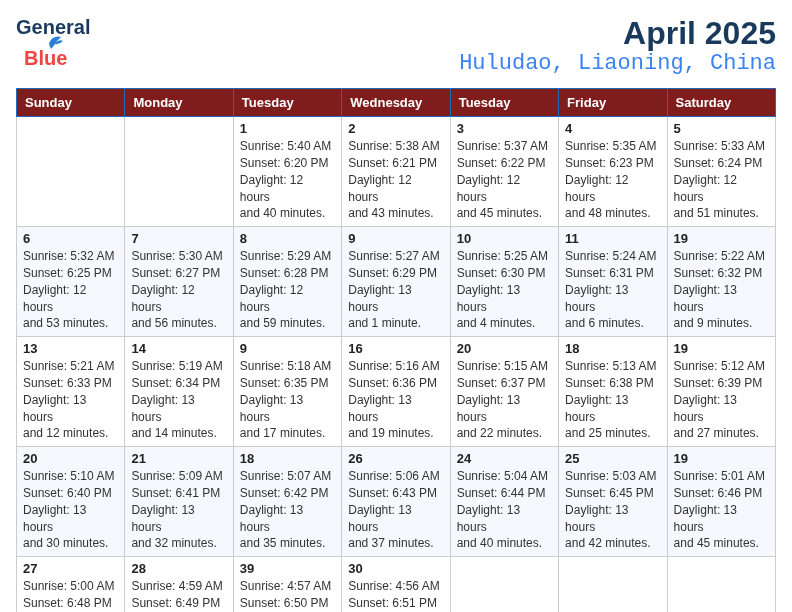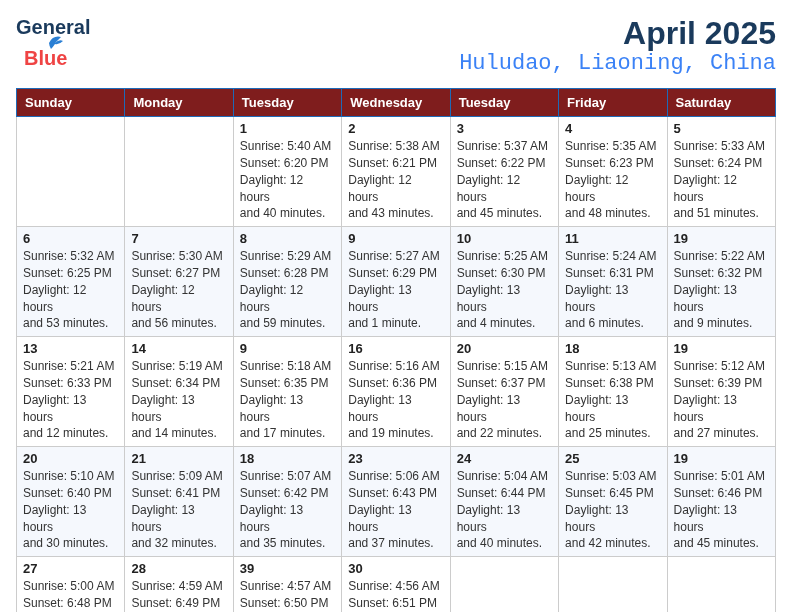--- a/index.html
+++ b/index.html
@@ -203,21 +203,21 @@
         </td>
         <td>
           <span class="day-num">21</span>
           <div class="day-info">Sunrise: 5:09 AM<br>Sunset: 6:41 PM<br>Daylight: 13 hours<br>and 32 minutes.</div>
         </td>
         <td>
           <span class="day-num">18</span>
           <div class="day-info">Sunrise: 5:07 AM<br>Sunset: 6:42 PM<br>Daylight: 13 hours<br>and 35 minutes.</div>
         </td>
         <td>
-          <span class="day-num">23</span>
+          <span class="day-num">26</span>
           <div class="day-info">Sunrise: 5:06 AM<br>Sunset: 6:43 PM<br>Daylight: 13 hours<br>and 37 minutes.</div>
         </td>
         <td>
           <span class="day-num">24</span>
           <div class="day-info">Sunrise: 5:04 AM<br>Sunset: 6:44 PM<br>Daylight: 13 hours<br>and 40 minutes.</div>
         </td>
         <td>
           <span class="day-num">25</span>
           <div class="day-info">Sunrise: 5:03 AM<br>Sunset: 6:45 PM<br>Daylight: 13 hours<br>and 42 minutes.</div>
         </td>

